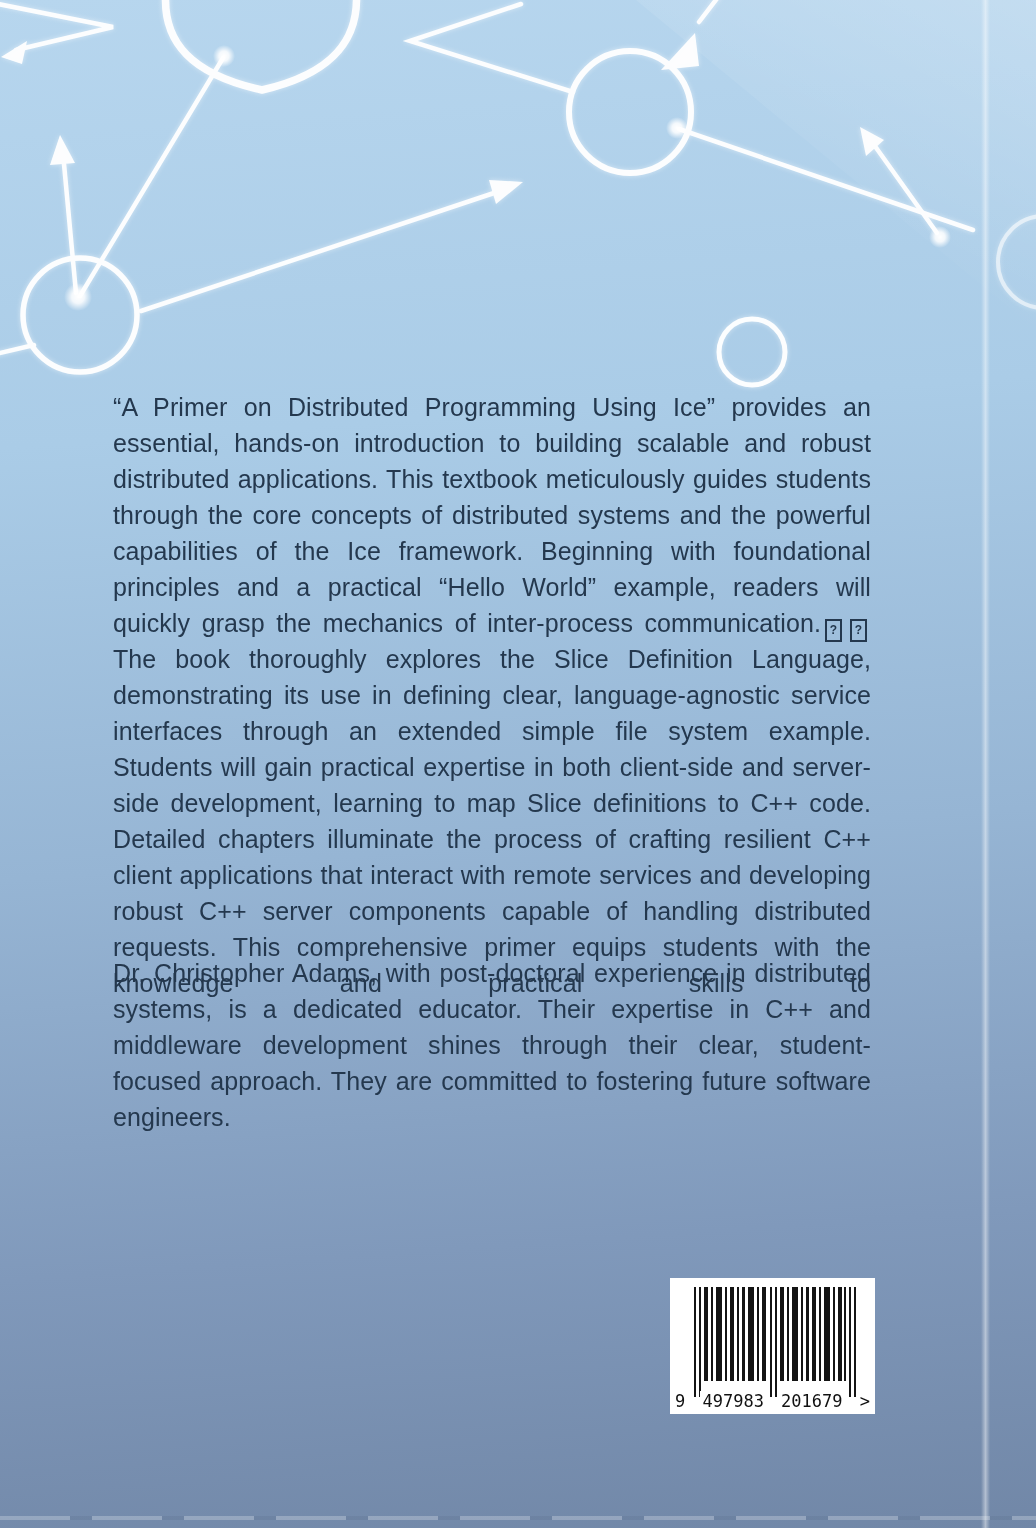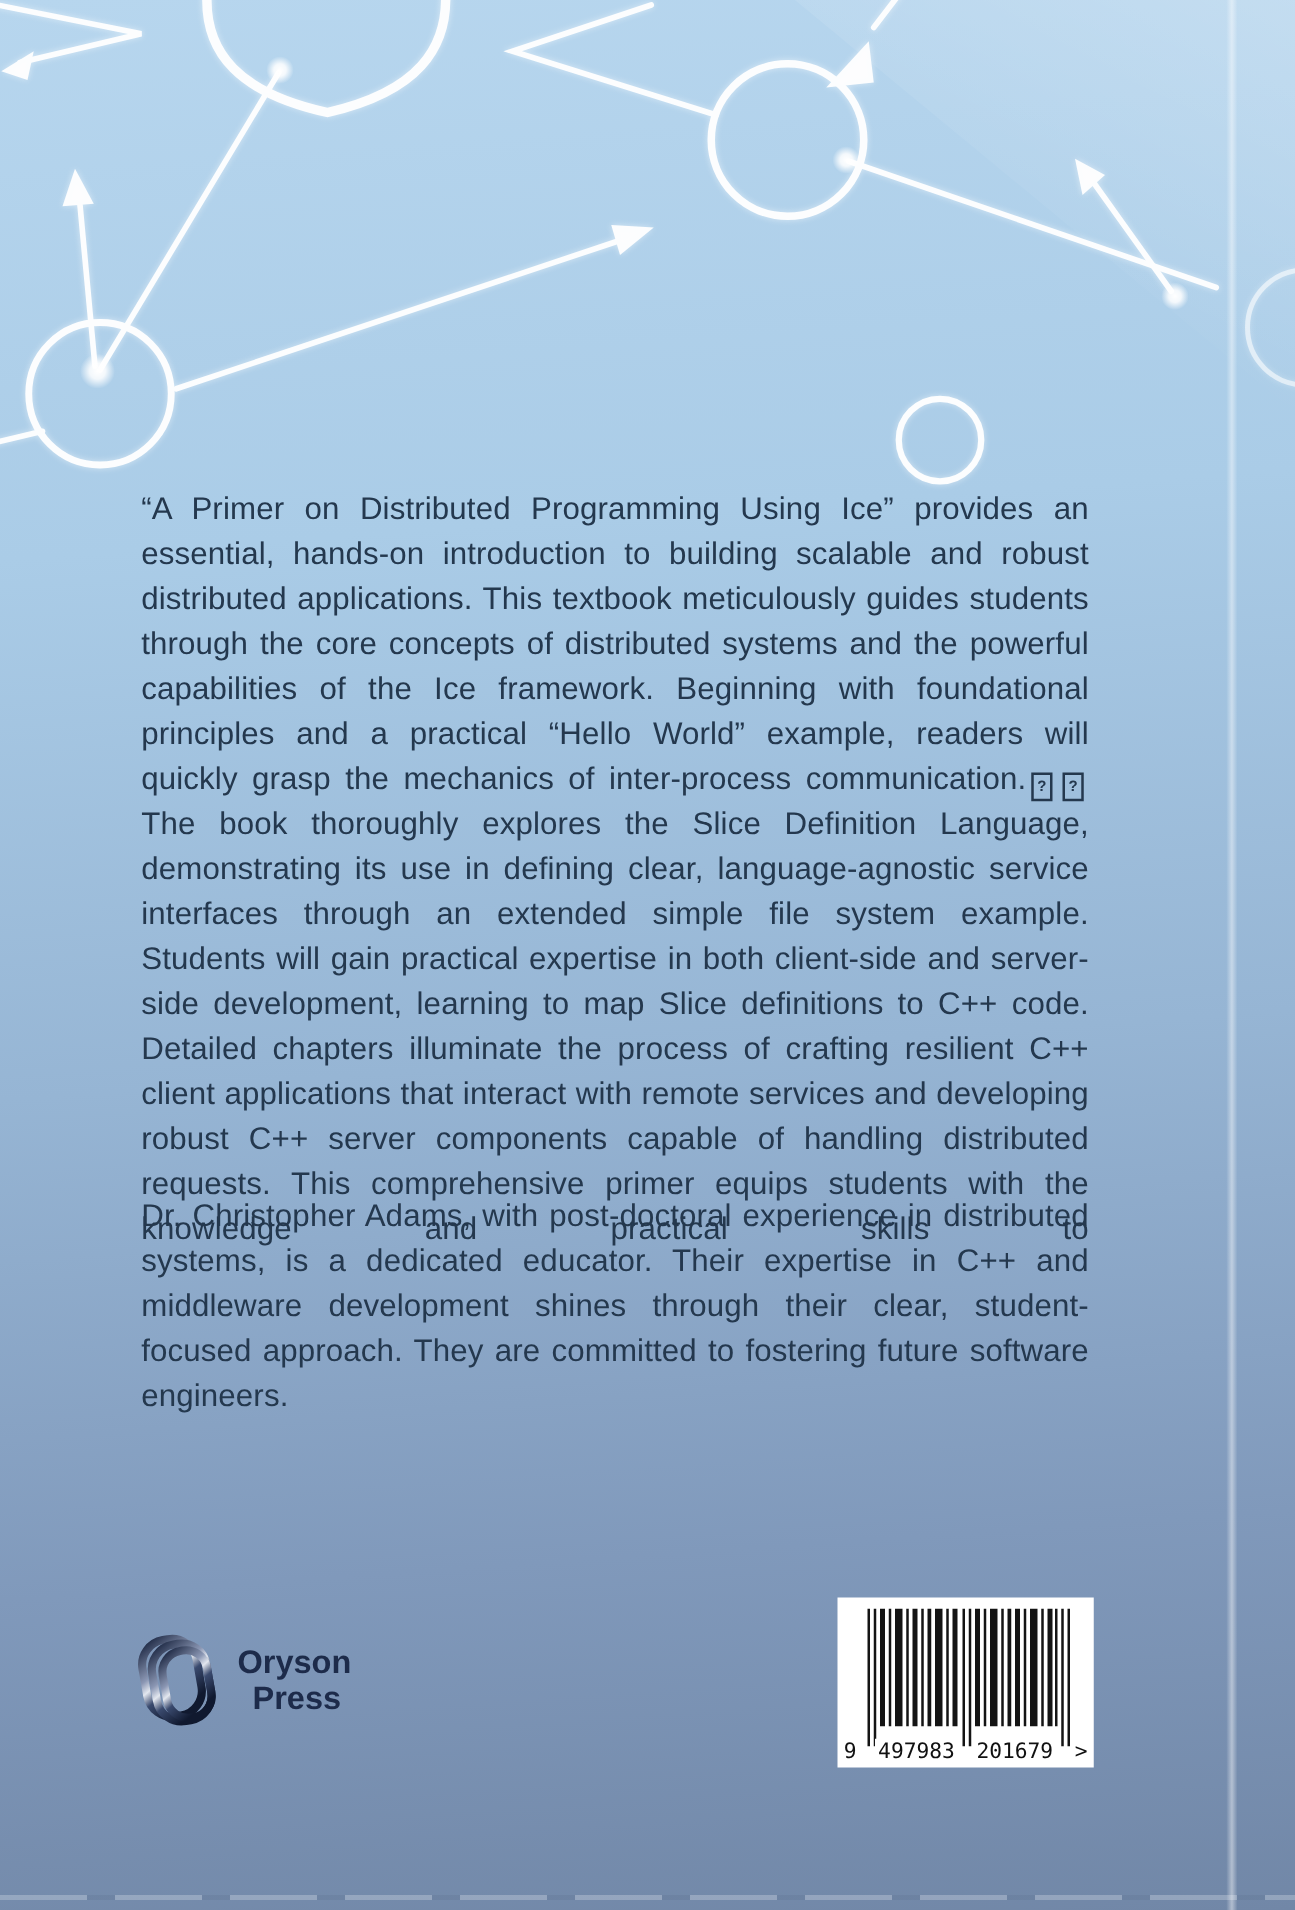--- a/index.html
+++ b/index.html
@@ -108,42 +108,20 @@
     <circle cx="224" cy="56" r="11" fill="url(#dot)"></circle>
     <circle cx="78" cy="297" r="14" fill="url(#dot)"></circle>
     <circle cx="677" cy="128" r="11" fill="url(#dot)"></circle>
     <circle cx="940" cy="237" r="11" fill="url(#dot)"></circle>
   </svg>
 
   <p class="desc" style="color: rgb(36, 56, 78);"><span>“A Primer on Distributed Programming Using Ice” provides an essential, hands-on introduction to building scalable and robust distributed applications. This textbook meticulously guides students through the core concepts of distributed systems and the powerful capabilities of the Ice framework. Beginning with foundational principles and a practical “Hello World” example, readers will quickly grasp the mechanics of inter-process communication.</span><span class="tofu">?</span><span class="tofu">?</span> <span>The book thoroughly explores the Slice Definition Language, demonstrating its use in defining clear, language-agnostic service interfaces through an extended simple file system example. Students will gain practical expertise in both client-side and server-side development, learning to map Slice definitions to C++ code. Detailed chapters illuminate the process of crafting resilient C++ client applications that interact with remote services and developing robust C++ server components capable of handling distributed requests. This comprehensive primer equips students with the knowledge and practical skills to</span></p>
 
   <p class="bio" style="color: rgb(36, 56, 78);">Dr. Christopher Adams, with post-doctoral experience in distributed systems, is a dedicated educator. Their expertise in C++ and middleware development shines through their clear, student-focused approach. They are committed to fostering future software engineers.</p>
 
-  <div class="publisher">
-    <svg class="logo-icon" viewBox="0 0 70 92">
-      <defs>
-        <linearGradient id="ring" x1="0" y1="0" x2="0.4" y2="1">
-          <stop offset="0" stop-color="#141f3a"></stop>
-          <stop offset="0.42" stop-color="#8b97b4"></stop>
-          <stop offset="0.55" stop-color="#e3e7ef"></stop>
-          <stop offset="0.7" stop-color="#3a4a6e"></stop>
-          <stop offset="1" stop-color="#10192f"></stop>
-        </linearGradient>
-      </defs>
-      <g fill="none" transform="rotate(-10 35 46)">
-        <rect x="6" y="12" width="44" height="62" rx="20" stroke="url(#ring)" stroke-width="6.5"></rect>
-        <rect x="13" y="17" width="44" height="62" rx="20" stroke="url(#ring)" stroke-width="6.5"></rect>
-        <rect x="21" y="23" width="36" height="54" rx="17" stroke="url(#ring)" stroke-width="6.5"></rect>
-      </g>
-    </svg>
-    <div class="logo-text" style="color: rgb(29, 43, 74);">
-      <div class="l1">Oryson</div>
-      <div class="l2">Press</div>
-    </div>
-  </div>
 
   <div class="barcode" style="background: rgb(255, 255, 255);">
     <svg viewBox="0 0 205 136" width="205" height="136">
       <g fill="#141414">
 
         <rect x="24" y="9" width="2" height="110"></rect>
           <rect x="29" y="9" width="2" height="110"></rect>
 
         <rect x="34" y="9" width="4" height="94"></rect>
           <rect x="41" y="9" width="2" height="94"></rect>

